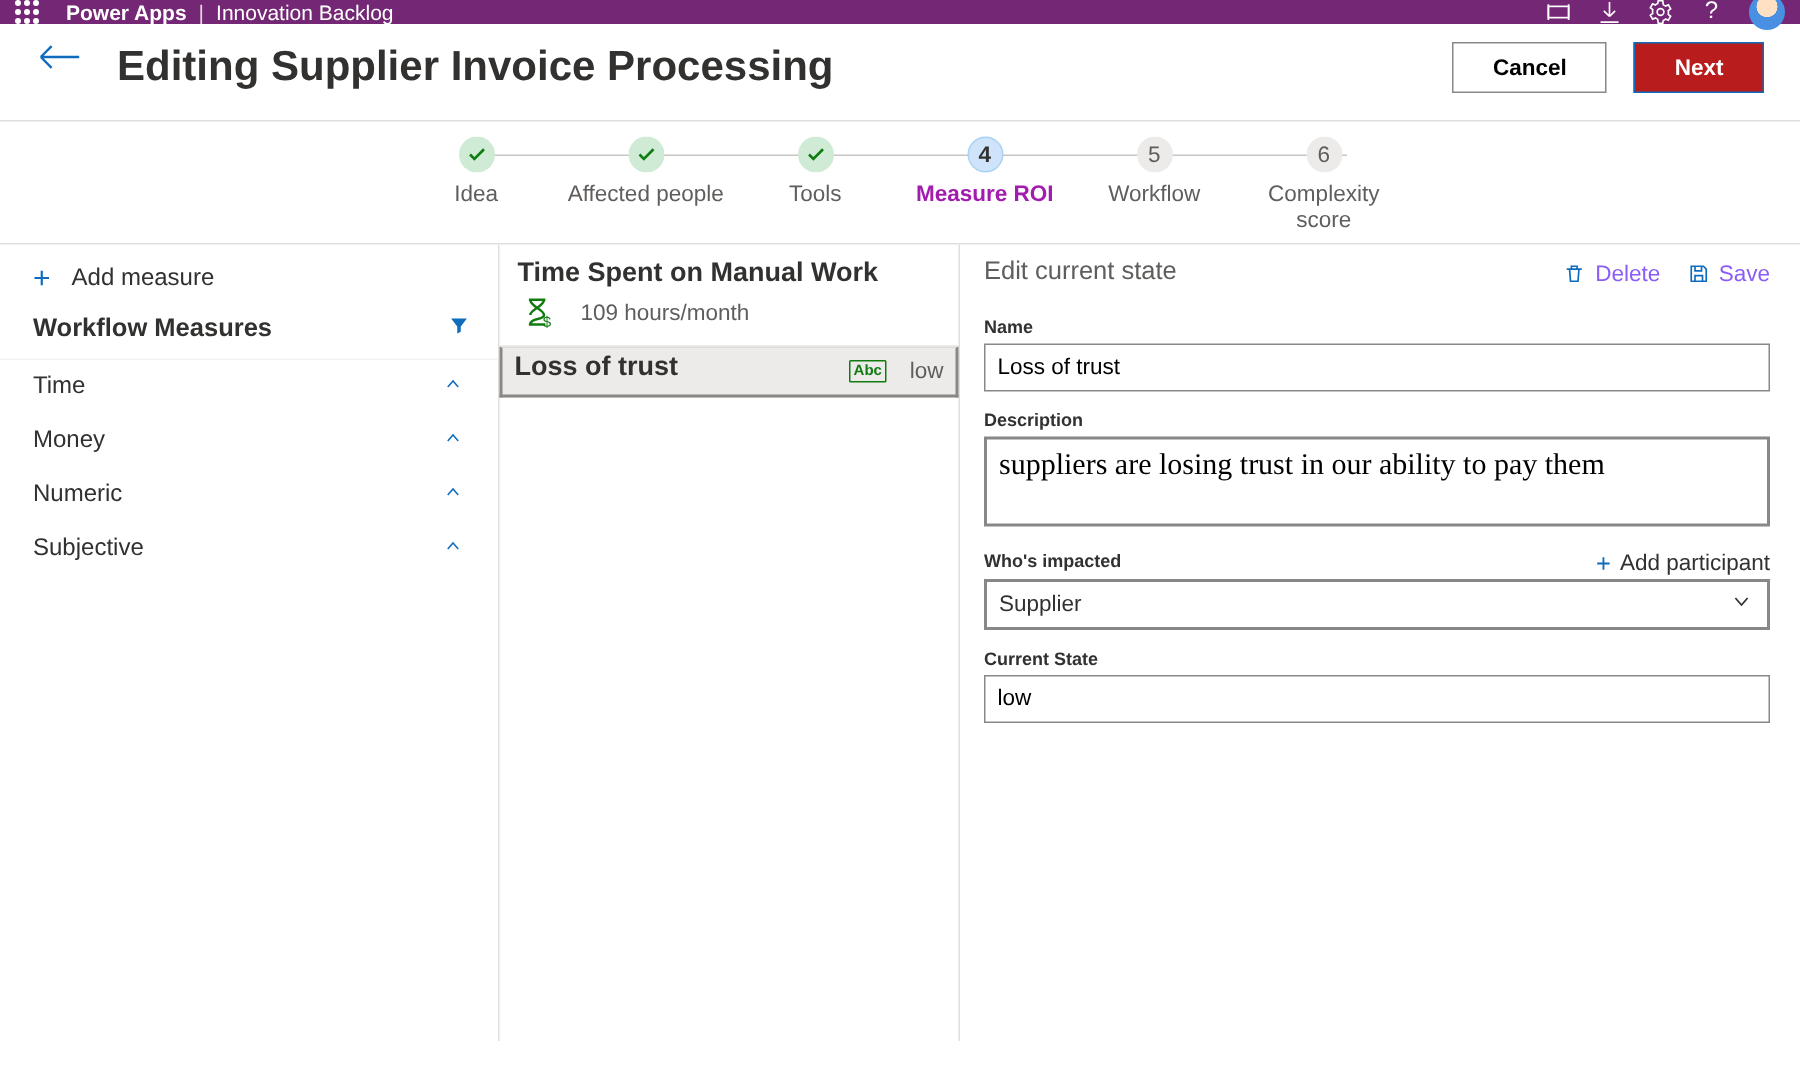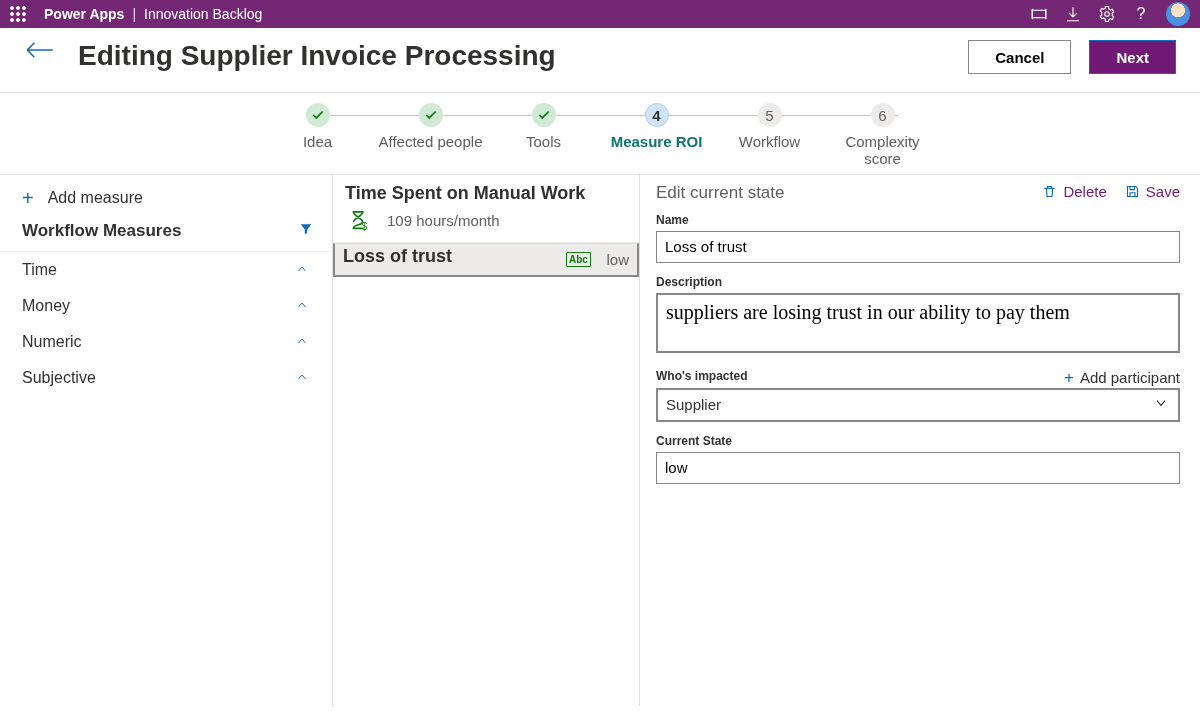--- a/index.html
+++ b/index.html
@@ -1,45 +1,45 @@
 <!DOCTYPE html>
 <html><head>
 <meta charset="utf-8">
 <style>
   * { box-sizing: border-box; margin: 0; padding: 0; }
   body { font-family: "Segoe UI", -apple-system, sans-serif; font-size: 14px; color: #323130; background: #fff; width: 1200px; height: 711px; overflow: hidden; }
 
   
-  .topbar { background: #742774; height: 28px; display: flex; align-items: center; padding: 0 10px; color: #fff; }
+  .topbar { background: #742774; height: 16px; display: flex; align-items: center; padding: 0 10px; color: #fff; }
   .topbar .waffle { width: 16px; height: 16px; margin-right: 18px; }
   .topbar .brand { font-size: 14px; font-weight: 600; }
   .topbar .sep { margin: 0 8px; opacity: .8; }
   .topbar .appname { font-size: 14px; }
   .topbar .spacer { flex: 1; }
   .topbar .ticon { width: 34px; display: flex; justify-content: center; align-items: center; cursor: pointer; }
   .topbar svg { stroke: #fff; fill: none; }
   .avatar { width: 24px; height: 24px; border-radius: 50%; background: radial-gradient(circle at 50% 35%, #ffe0c2 0 35%, #4a90e2 36% 100%); margin-left: 8px; }
 
   
   .header { display: flex; align-items: flex-start; padding: 12px 24px 18px 24px; border-bottom: 1px solid #e1dfdd; }
   .header .back { color: #0f6cbd; margin-right: 22px; display: flex; align-items: center; cursor: pointer; }
   .header h1 { font-size: 28px; font-weight: 600; flex: 1; }
   .btn { height: 32px; padding: 16px 26px; font-size: 15px; border: 1px solid #8a8886; background: #fff; cursor: pointer; display: inline-flex; align-items: center; font-weight: 600; }
-  .btn.primary { background: #701a75; border-color: #0f6cbd; color: #fff; margin-left: 18px; }
+  .btn.primary { background: #b91c1c; border-color: #0f6cbd; color: #fff; margin-left: 18px; }
 
   
   .stepper { display: flex; justify-content: center; padding: 10px 0 6px; border-bottom: 1px solid #e1dfdd; position: relative;}
   .stepper .line { position: absolute; top: 22px; left: 320px; right: 302px; height: 1px; background: #c8c6c4; z-index: 0;}
   .step { width: 113px; text-align: center; z-index: 1; }
   .step .circ { width: 24px; height: 24px; border-radius: 50%; margin: 0 auto 6px; display: flex; align-items: center; justify-content: center; font-size: 15px; background:#fff; position: relative; z-index: 2; border:1px solid transparent;}
   .step.done .circ { background: #cfead5; color: #107c10; }
   .step.current .circ { background: #cfe4fa; color: #323130; font-weight: 600; border:1px solid #a9d3f2;}
   .step.future .circ { background: #edebe9; color: #605e5c; }
   .step .lbl { font-size: 15px; color: #605e5c; line-height: 1.15; }
-  .step.current .lbl { color: #0f766e; font-weight: 600; }
+  .step.current .lbl { color: #a21caf; font-weight: 600; }
 
   
   .main { display: flex; height: calc(711px - 32px - 66px - 82px); }
   .col { border-right: 1px solid #e1dfdd; }
   .col:last-child { border-right: none; }
 
   
   .left { width: 333px; padding-top: 8px; }
   .left .add { display: flex; align-items: center; padding: 6px 22px 10px; font-size: 16px; cursor: pointer; }
   .left .add .plus { color: #0f6cbd; font-size: 20px; margin-right: 14px; font-weight: 400; line-height: 0.8;}
@@ -52,24 +52,24 @@
   .mid { width: 307px; }
   .card { padding: 8px 12px 10px; border-bottom: 1px solid #edebe9; }
   .card.sel { background: #edebe9; border-top:1px solid #dadada;}
   .card .title { font-size: 18px; font-weight: 600; margin-bottom: 6px; }
   .card .sub { display: flex; align-items: center; color: #605e5c; font-size: 15px; gap: 14px; }
   .card .ico { width: 28px; height: 22px; display:flex; align-items:center; justify-content:center;}
   .abc { border: 1.5px solid #107c10; color: #107c10; font-size: 10px; padding: 1px 2px; font-weight: 600; border-radius:1px;}
 
   
   .right { flex: 1; padding: 8px 20px 0 16px; }
-  .right .top { display: flex; align-items: flex-start; margin-bottom: 10px; }
+  .right .top { display: flex; align-items: flex-end; margin-bottom: 20px; }
   .right .top .t { font-size: 17px; color: #605e5c; }
   .right .top .actions { margin-left: auto; display: flex; gap: 18px; }
-  .ract { display: flex; align-items: center; gap: 6px; font-size: 15px; cursor: pointer; color: #701a75;}
+  .ract { display: flex; align-items: center; gap: 6px; font-size: 15px; cursor: pointer; color: #8b5cf6;}
   .ract svg { stroke: #0f6cbd; }
   .fld { margin-bottom: 12px; }
   .fld label { font-weight: 600; font-size: 12px; display: block; margin-bottom: 4px; }
   .fld .labrow { display:flex; align-items:center;}
   .fld .labrow .addp { margin-left:auto; font-weight:400; font-size:15px; display:flex; align-items:center; gap:6px; cursor:pointer;}
   .fld .addp .plus { color:#0f6cbd; font-size:17px;}
   .tinput { width: 100%; height: 32px; border: 1px solid #8a8886; padding: 0 8px; font-size: 15px; }
   .tarea { width: 100%; height: 60px; border: 2px solid #8a8886; padding: 6px 8px; font-size: 20px; resize: none; font-family: Liberation Serif, serif; }
   .sel { width: 100%; height: 34px; border: 2px solid #8a8886; padding: 0 8px; font-size: 15px; display:flex; align-items:center; justify-content:space-between; cursor:pointer;}
 </style>

